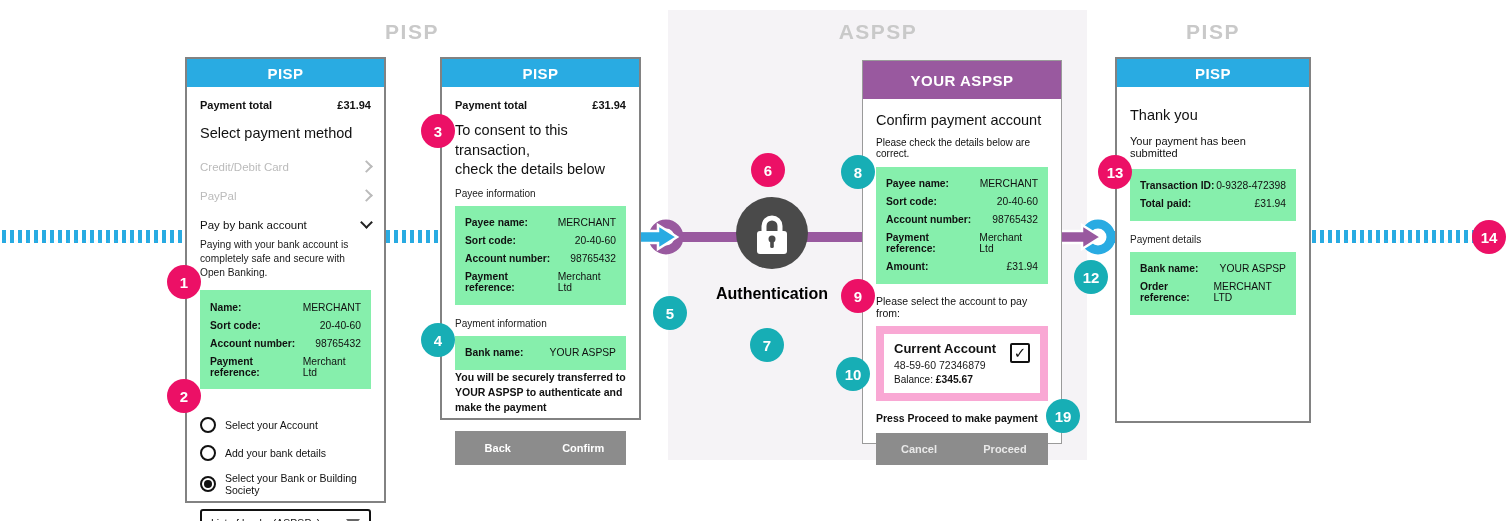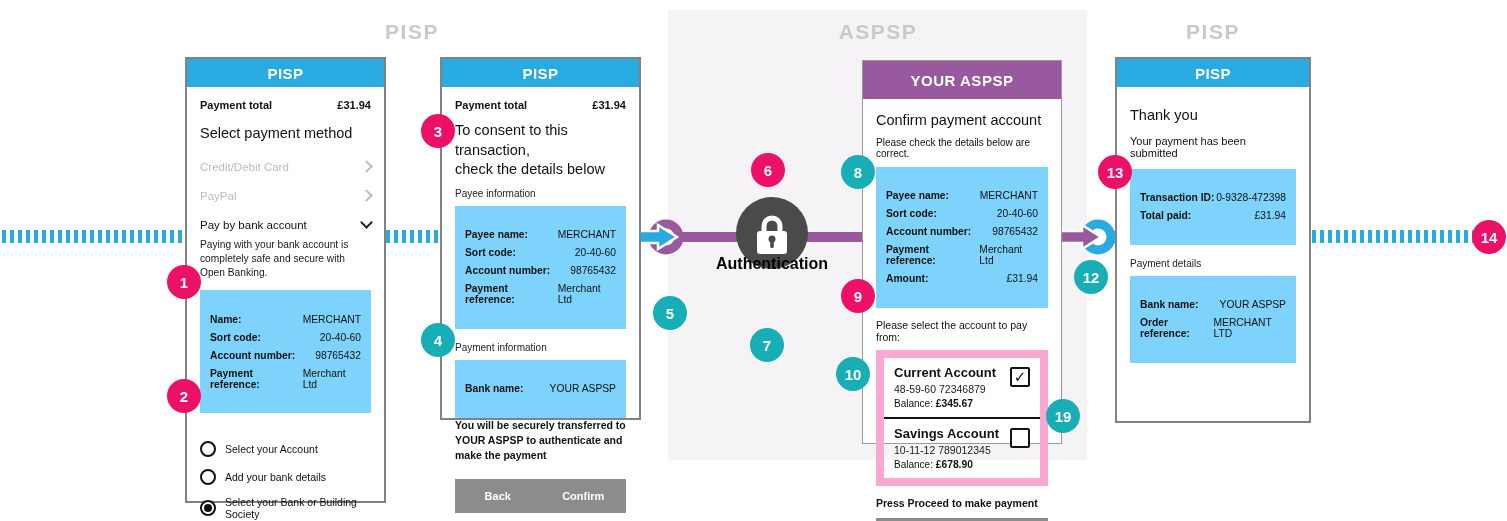--- a/index.html
+++ b/index.html
@@ -17,21 +17,21 @@
   #aspsp-bg { position:absolute; left:668px; top:10px; width:419px; height:450px; background:#F5F3F6; z-index:0; }
 
   
   .ticks { position:absolute; top:230px; height:13px; background:repeating-linear-gradient(90deg,#29ABE2 0 4px,rgba(0,0,0,0) 4px 8px); z-index:1; }
   #ticks-left   { left:2px;    width:182px; }
   #ticks-mid    { left:386px;  width:54px; }
   #ticks-right  { left:1312px; width:164px; }
 
   
   #flow-svg { position:absolute; left:0; top:0; z-index:1; }
-  #auth-label { position:absolute; left:672px; top:255px; width:200px; text-align:center; font-size:16px; font-weight:bold; color:#000; z-index:2; }
+  #auth-label { position:absolute; left:672px; top:285px; width:200px; text-align:center; font-size:16px; font-weight:bold; color:#000; z-index:2; }
 
   
   .panel { position:absolute; background:#fff; border:2px solid #828282; z-index:2; }
   #p1 { left:185px; top:57px;  width:201px; height:446px; }
   #p2 { left:440px; top:57px;  width:201px; height:363px; }
   #p3 { left:862px; top:60px;  width:200px; height:384px; border-width:1px; border-color:#9a9a9a; }
   #p4 { left:1115px; top:57px; width:196px; height:366px; }
   .panel-header { height:28px; background:#29ABE2; color:#fff; font-weight:bold; font-size:15px; letter-spacing:.5px; display:flex; align-items:center; justify-content:center; }
   #p3 .panel-header { height:38px; background:#99599F; }
   .panel-body { padding:10px 13px 0; }
@@ -40,21 +40,21 @@
   .sec-title { font-size:14.5px; font-weight:normal; margin-top:13px; line-height:1.35; }
   .pre { white-space:pre-line; }
 
   .opt { display:flex; justify-content:space-between; align-items:center; margin-top:17px; font-size:11.5px; }
   .opt.disabled { color:#BBBBBB; }
   .chev { width:9px; height:9px; border-top:2px solid #BBBBBB; border-right:2px solid #BBBBBB; transform:rotate(45deg); flex:none; }
   .chev.down { border-color:#222; transform:rotate(135deg); margin-top:-4px; }
 
   .note { font-size:10.2px; color:#1a1a1a; line-height:1.4; margin-top:7px; }
 
-  .infobox { background:#7dd3fc; padding:20px 10px; margin-top:10px; }
+  .infobox { background:#86efac; padding:8px 10px; margin-top:10px; }
   .kv { display:flex; justify-content:space-between; font-size:10.3px; padding:3.5px 0; }
   .kv .k { font-weight:bold; }
 
   .radio-row { display:flex; align-items:center; gap:9px; margin-top:11.5px; font-size:10.5px; }
   .radio { width:16px; height:16px; border:2px solid #111; border-radius:50%; display:flex; align-items:center; justify-content:center; flex:none; background:#fff; }
   .radio.sel::after { content:""; width:8px; height:8px; border-radius:50%; background:#111; }
 
   .dropdown { margin-top:13px; border:2px solid #111; border-radius:3px; height:28px; display:flex; align-items:center; justify-content:space-between; padding:0 9px; font-size:10.5px; background:#fff; }
   .tri { width:0; height:0; border-left:7px solid transparent; border-right:7px solid transparent; border-top:9px solid #666; }
 
@@ -270,26 +270,20 @@
       </div>
 
       <div class="sub" style="font-size:10.5px; margin-top:11px;">Please select the account to pay from:</div>
 
       <div class="accounts">
         <div class="acct">
           <div class="acct-name">Current Account</div>
           <div class="acct-nums">48-59-60   72346879</div>
           <div class="acct-bal"><span>Balance:</span> <span class="amt">£345.67</span></div>
           <span class="chk">✓</span>
-        </div>
-        <div class="acct">
-          <div class="acct-name">Savings Account</div>
-          <div class="acct-nums">10-11-12   789012345</div>
-          <div class="acct-bal"><span>Balance:</span> <span class="amt">£678.90</span></div>
-          <span class="chk"></span>
         </div>
       </div>
 
       <div class="proceed-note">Press Proceed to make payment</div>
 
       <div class="btn-row">
         <button class="btn dark">Cancel</button>
         <button class="btn dark">Proceed</button>
       </div>
     </div>

